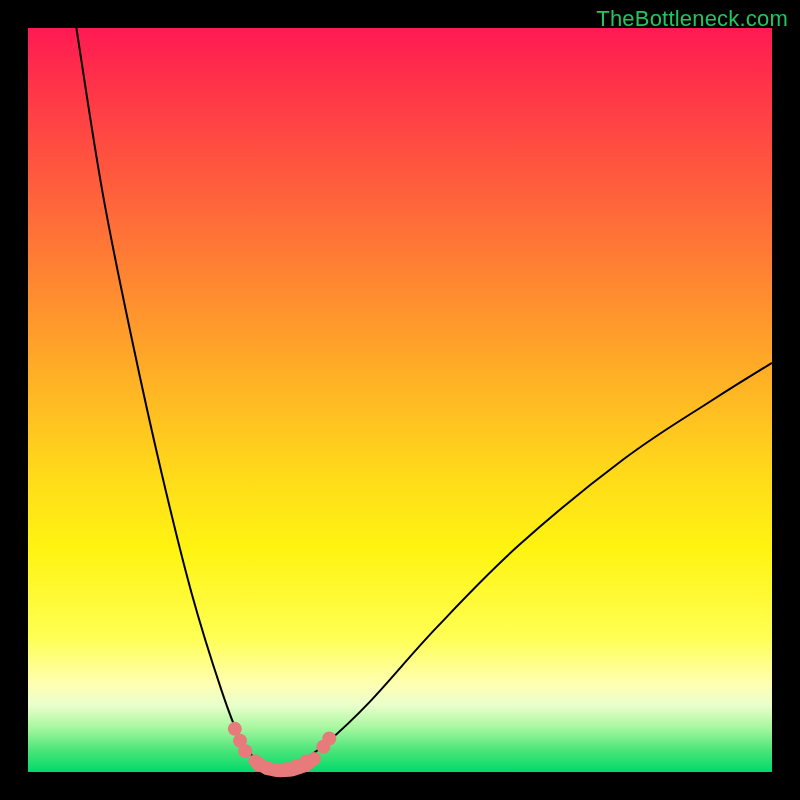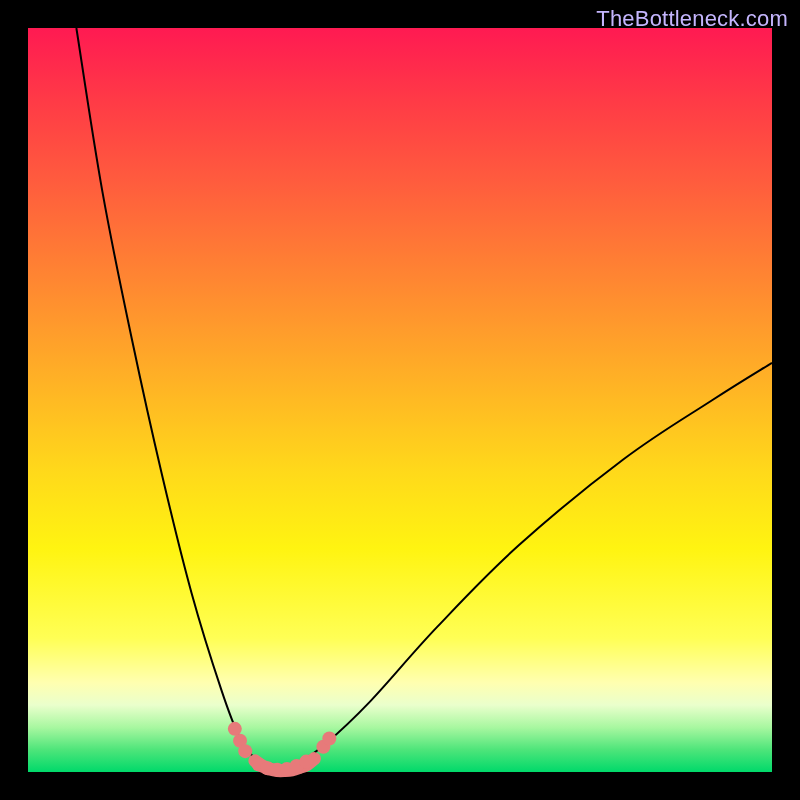--- a/index.html
+++ b/index.html
@@ -40,21 +40,21 @@
       #eaffcc 91%,
       #a8f7a0 94%,
       #4ee57a 97%,
       #00d96a 100%
     );
   }
   .watermark {
     position: absolute;
     top: 6px;
     right: 12px;
-    color: #c4b5fd;
+    color: #22c55e;
     font-size: 22px;
     letter-spacing: 0.2px;
     user-select: none;
   }
   svg.curves {
     position: absolute;
     left: 0;
     top: 0;
     width: 744px;
     height: 744px;

